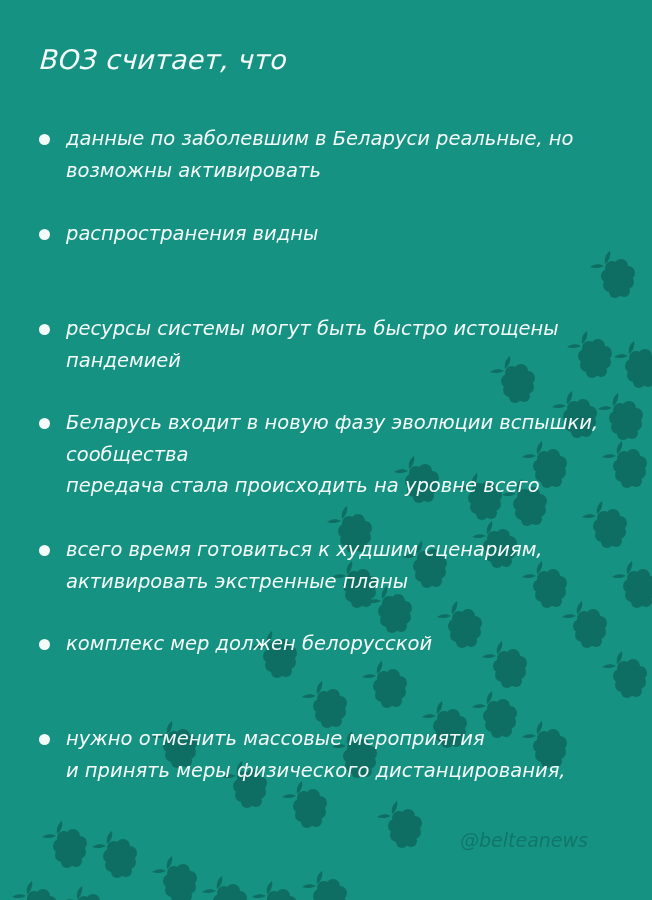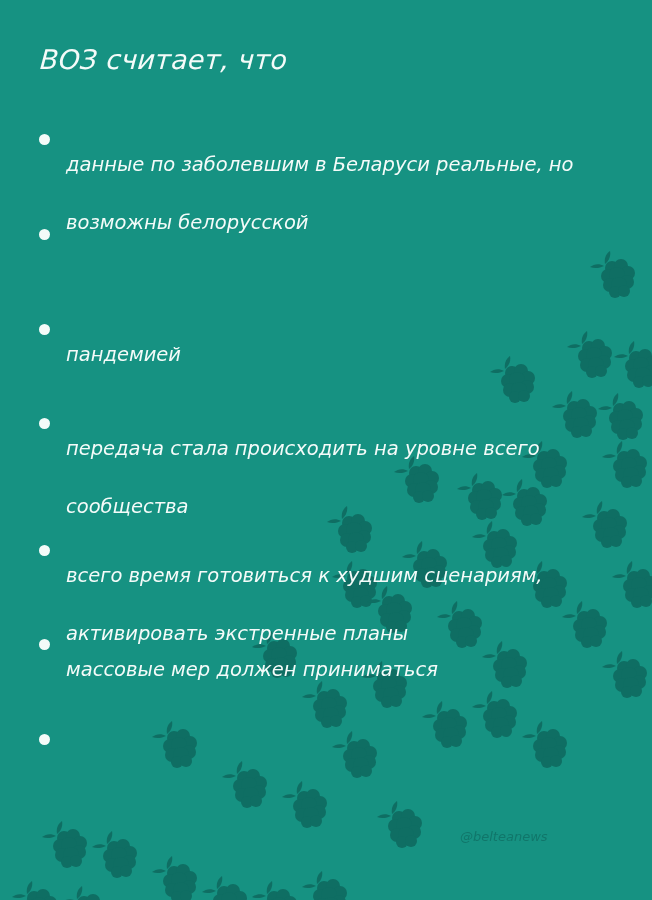--- a/index.html
+++ b/index.html
@@ -7,23 +7,23 @@
   .card { position:relative; width:652px; height:900px; background:#169282; overflow:hidden;
           font-family:"DejaVu Sans", sans-serif; color:#f4fbf9; }
   .berries { position:absolute; left:0; top:0; width:652px; height:900px; pointer-events:none; }
   .berry { position:absolute; width:48px; height:50px; }
   .berry svg { width:100%; height:100%; display:block; }
   .title { position:absolute; left:39px; top:44px; font-size:27px; font-style:italic; font-weight:normal;
            letter-spacing:0.2px; transform:skewX(-4deg); transform-origin:left bottom; white-space:nowrap; }
   .list { position:absolute; left:0; top:0; width:652px; }
   .item { position:absolute; left:66px; width:560px; font-size:19.5px; line-height:31.5px; font-style:italic;
           white-space:nowrap; }
-  .item .line { display:block;margin-top:26px; }
+  .item .line { display:block; }
   .dot { position:absolute; left:-27px; top:11px; width:11px; height:11px; border-radius:50%; background:#f4fbf9; }
-  .handle { position:absolute; left:460px; top:829px; font-size:13px; font-style:italic; color:#0f6d62; opacity:0.75; white-space:nowrap; }
+  .handle { position:absolute; left:460px; top:829px; font-size:19px; font-style:italic; color:#0f6d62; opacity:0.75; white-space:nowrap; }
 </style>
 </head>
 <body>
 
 <div class="card">
 
   <div class="berries" id="berries">
       <div class="berry" style="left: 588px; top: 250px;">
         <svg viewBox="0 0 48 50" xmlns="http://www.w3.org/2000/svg">
     <path d="M17 14 C 16 8, 18 4, 22 1 C 23 6, 21 11, 17 14 Z" fill="#0f6e63"></path>
@@ -781,42 +781,47 @@
   </svg>
       </div>
     </div>
 
   <div class="title">ВОЗ считает, что</div>
 
   <div class="list">
     <div class="item" style="top:123px">
       <span class="dot"></span>
       <span class="line">данные по заболевшим в Беларуси реальные, но</span>
-      <span class="line">возможны белорусской</span>
+      <span class="line">возможны активировать</span>
     </div>
     <div class="item" style="top:218px">
       <span class="dot"></span>
+      <span class="line">распространения видны</span>
     </div>
     <div class="item" style="top:313px">
       <span class="dot"></span>
+      <span class="line">ресурсы системы могут быть быстро истощены</span>
       <span class="line">пандемией</span>
     </div>
     <div class="item" style="top:407px">
       <span class="dot"></span>
+      <span class="line">Беларусь входит в новую фазу эволюции вспышки,</span>
+      <span class="line">сообщества</span>
       <span class="line">передача стала происходить на уровне всего</span>
-      <span class="line">сообщества</span>
     </div>
     <div class="item" style="top:534px">
       <span class="dot"></span>
       <span class="line">всего время готовиться к худшим сценариям,</span>
       <span class="line">активировать экстренные планы</span>
     </div>
     <div class="item" style="top:628px">
       <span class="dot"></span>
-      <span class="line">массовые мер должен приниматься</span>
+      <span class="line">комплекс мер должен белорусской</span>
     </div>
     <div class="item" style="top:723px">
       <span class="dot"></span>
+      <span class="line">нужно отменить массовые мероприятия</span>
+      <span class="line">и принять меры физического дистанцирования,</span>
     </div>
   </div>
 
   <div class="handle">@belteanews</div>
 </div>
 
 </body></html>

